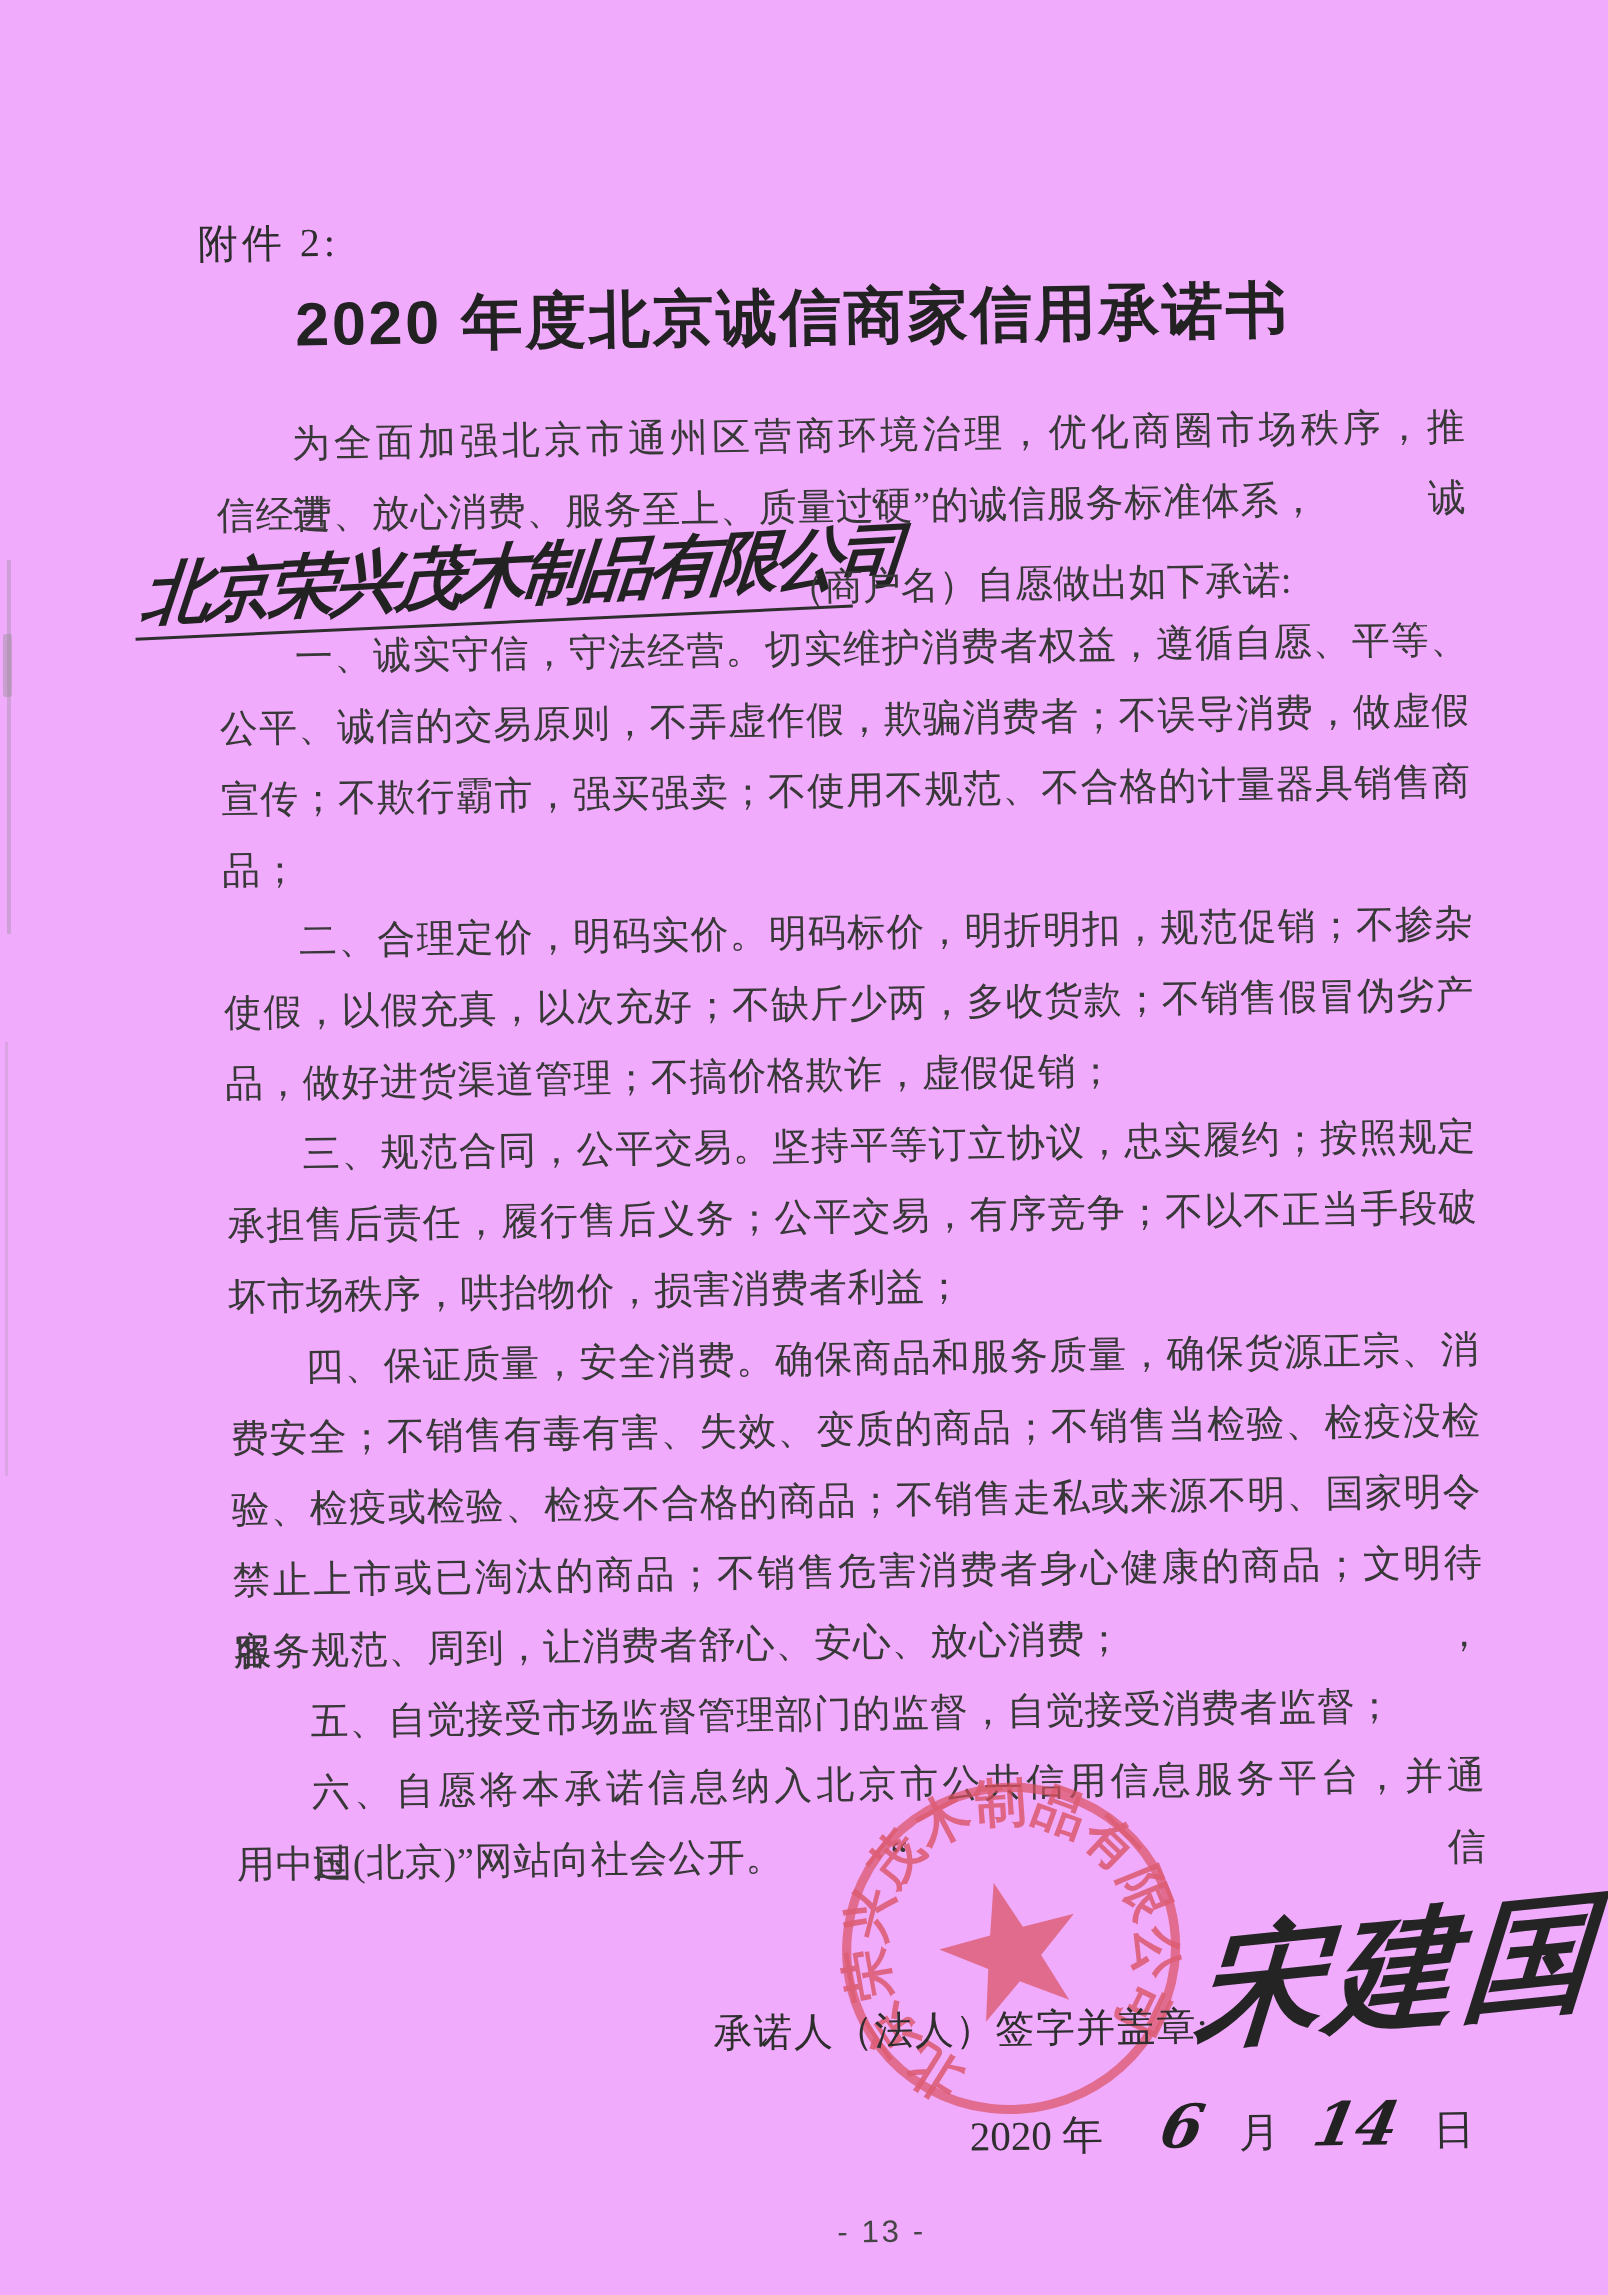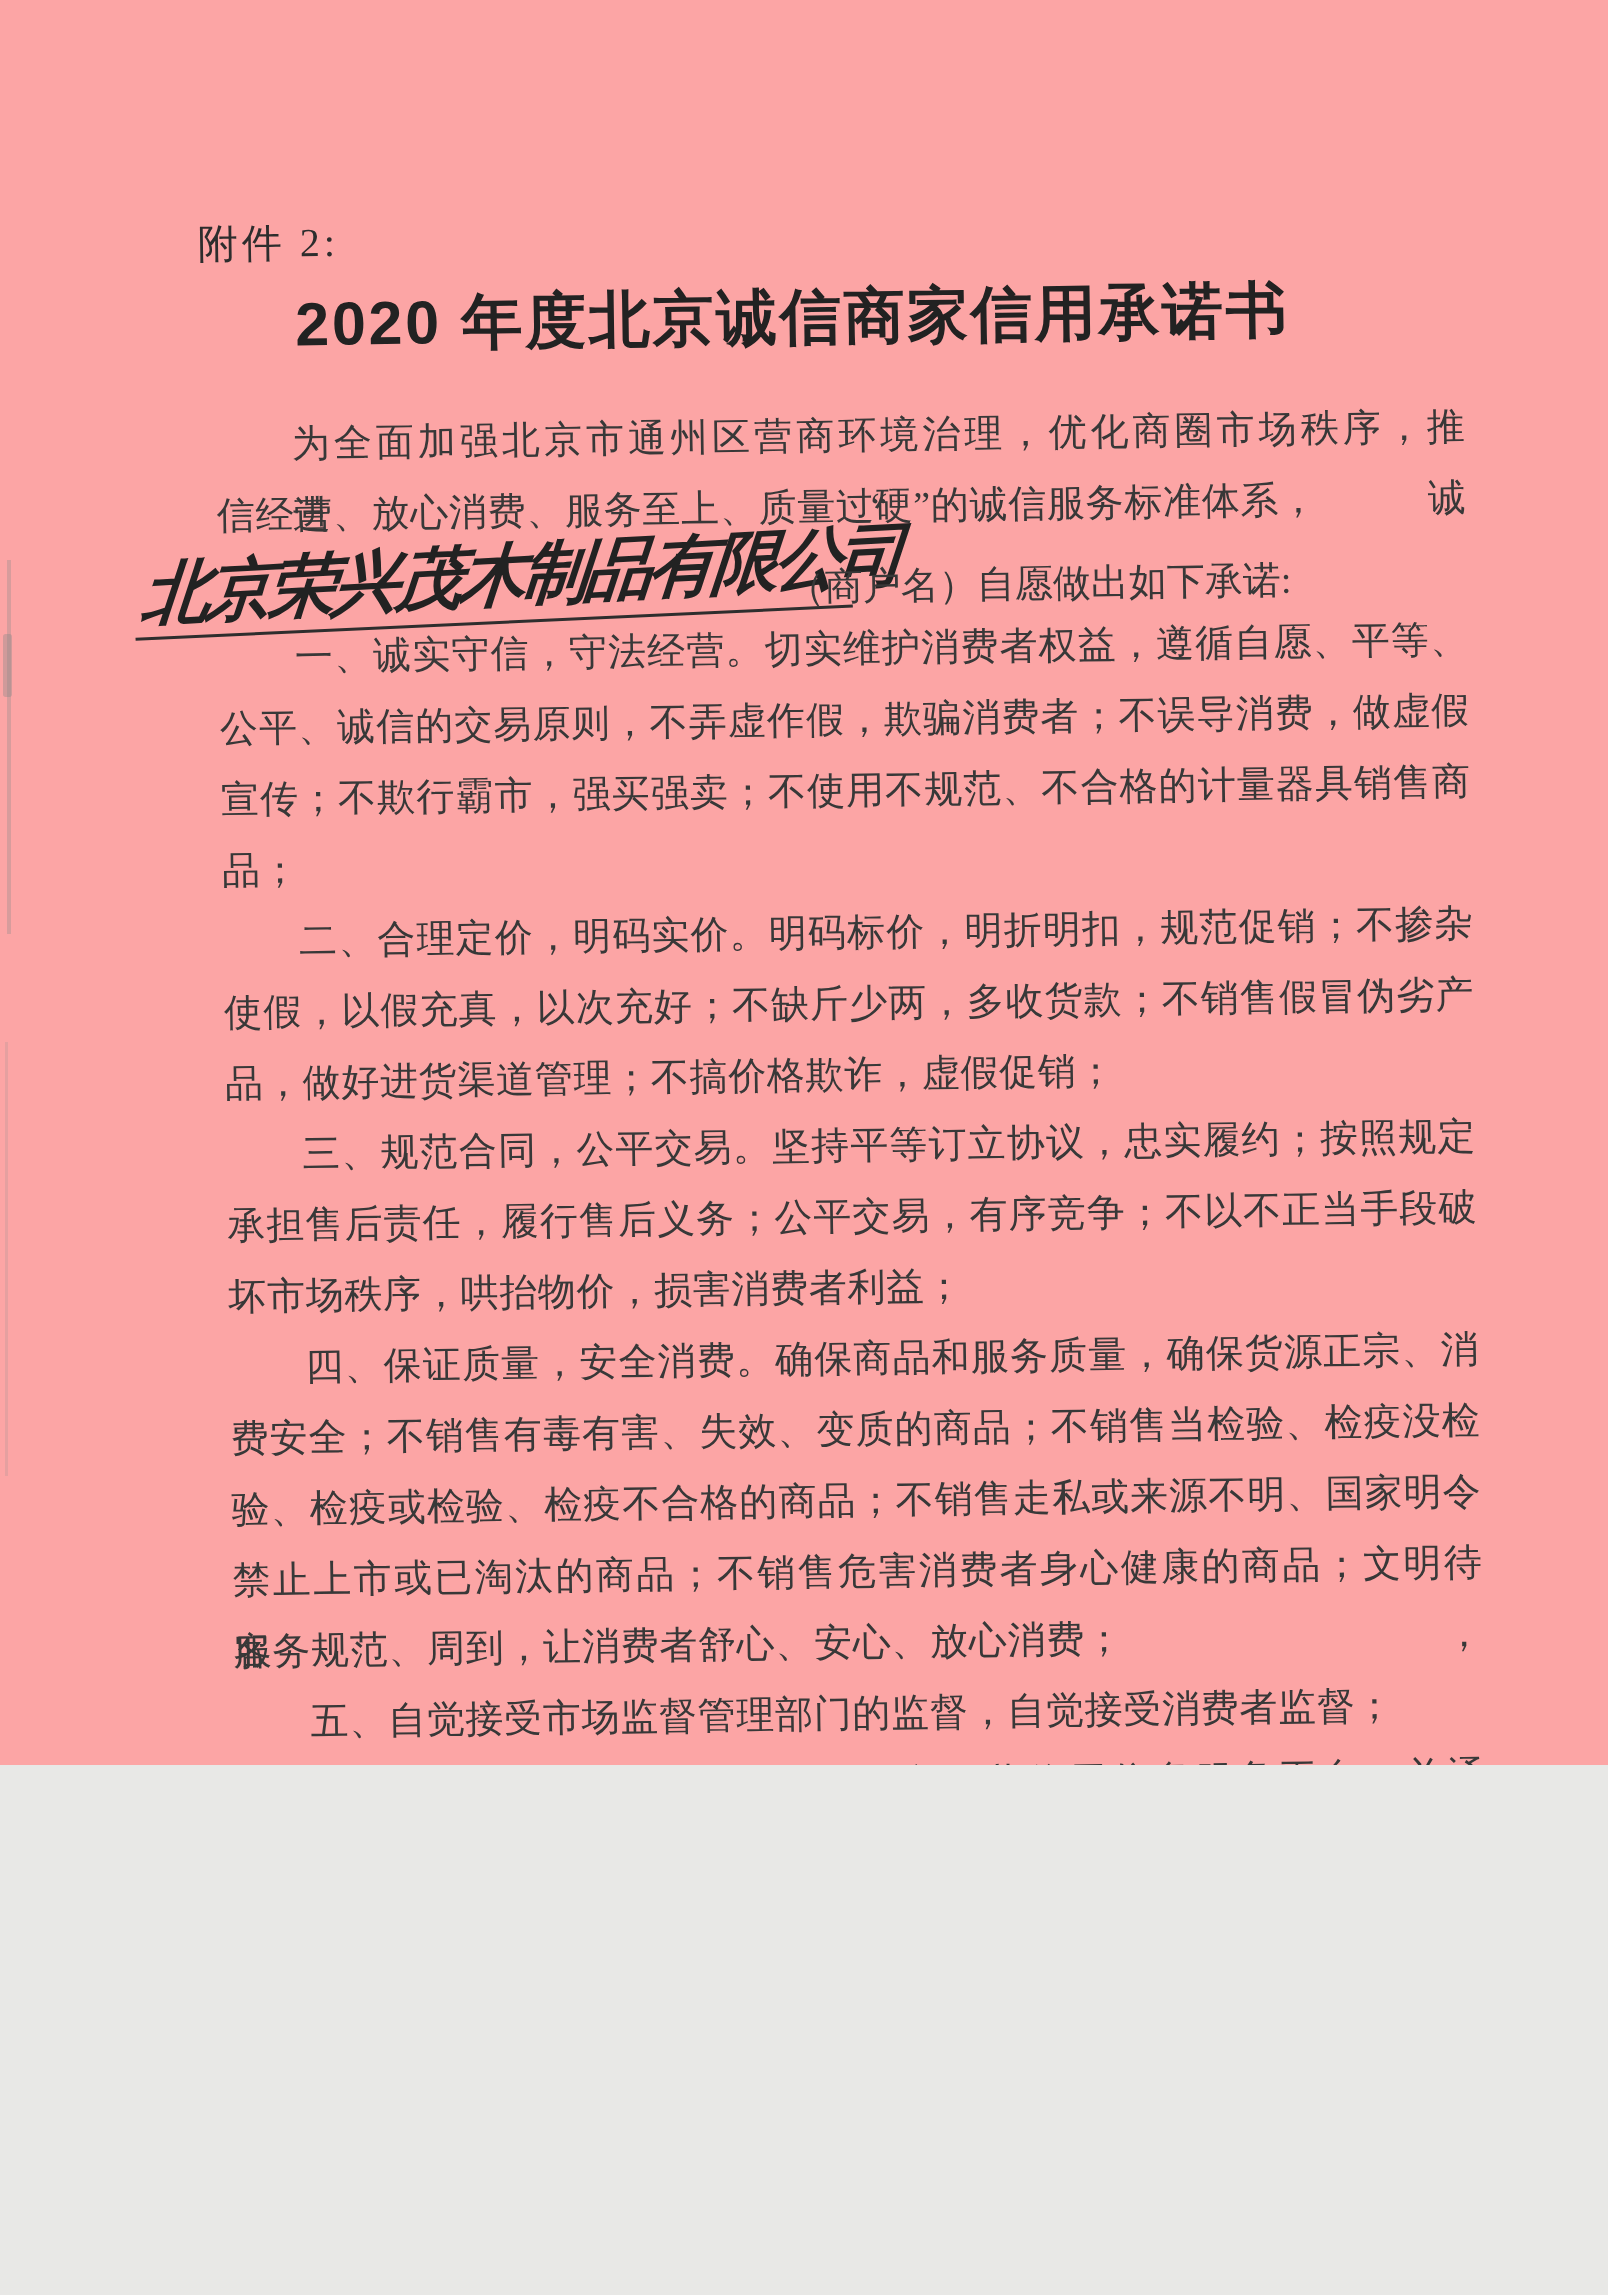--- a/index.html
+++ b/index.html
@@ -1,19 +1,19 @@
 <!DOCTYPE html>
 <html style="font-size:10.7px"><head>
 <meta charset="utf-8">
 <style>
   html,body{margin:0;padding:0;background:#e8e8e6;}
   .page{
     position:relative;
-    width:1609px;height:1765px;
-    background:#fca5a5;
+    width:1609px;height:2295px;
+    background:#f0abfc;
     overflow:hidden;
     font-family:"Liberation Serif","DejaVu Serif",serif;
     color:#353535;
   }
   .content{
     position:absolute;inset:0;
     transform:rotate(-0.85deg);
     transform-origin:801px 1135px;
   }
   .attachment{

